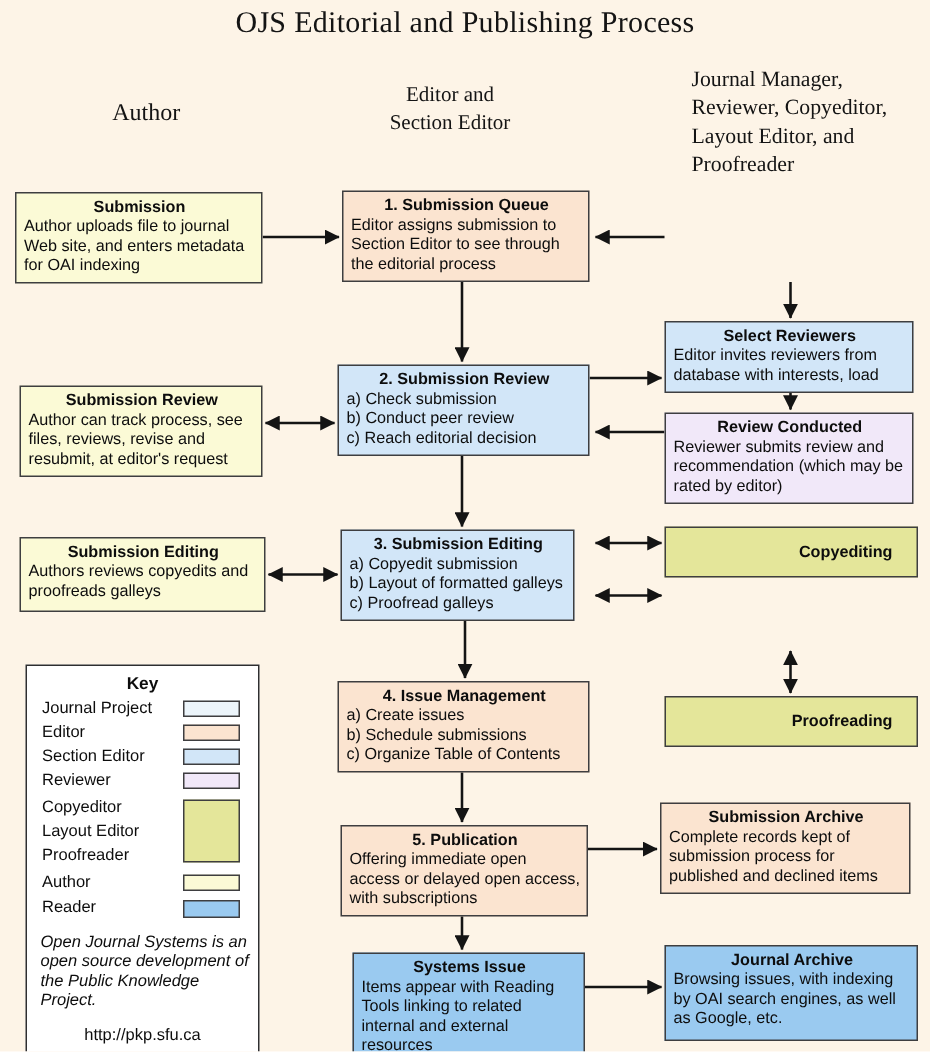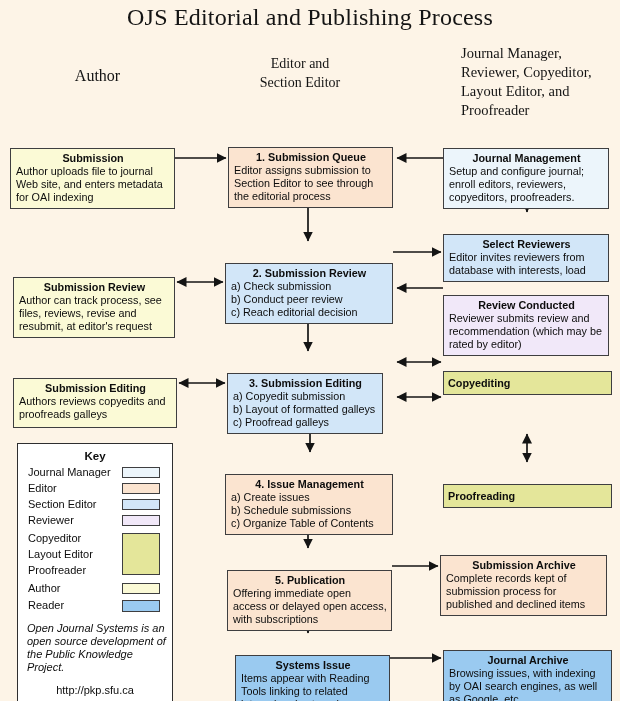--- a/index.html
+++ b/index.html
@@ -4,34 +4,34 @@
 <style>
   html,body{margin:0;padding:0;background:#ffffff;}
   .canvas{
     position:relative;width:620px;height:701px;overflow:hidden;
     background:var(--c-background,#FDF4E7);
     font-family:"Liberation Sans","DejaVu Sans",sans-serif;
     color:#0d0d0d;
   }
   .serif{font-family:"Liberation Serif","DejaVu Serif",serif;}
   .page-title{position:absolute;top:4px;left:0;width:620px;text-align:center;
-    font-size:24px;letter-spacing:.2px;color:#141414;}
+    font-size:20px;letter-spacing:.2px;color:#141414;}
   .col-head{position:absolute;white-space:pre-line;color:#141414;}
   #head-author{left:40px;top:67px;width:115px;text-align:center;font-size:16px;}
   #head-editor{left:225px;top:54px;width:150px;text-align:center;font-size:14px;line-height:19px;}
   #head-others{left:461px;top:44px;width:158px;font-size:14.5px;line-height:19px;}
 
   .arrow-layer{position:absolute;left:0;top:0;width:620px;height:701px;z-index:1;}
   .arrow-layer line{stroke:#141414;stroke-width:1.7;}
 
   .box{position:absolute;z-index:2;border:1.6px solid #3e3e40;box-sizing:border-box;
-    padding:3px 4px 4px 5px;margin-top:20px;}
+    padding:3px 4px 4px 5px;}
   .box .t{font-weight:bold;font-size:10.8px;line-height:13px;text-align:center;}
   .box .b{font-size:10.8px;line-height:13px;white-space:pre-line;text-align:left;}
-  .title-only{display:flex;align-items:center;justify-content:flex-start;padding:4px;}
+  .title-only{display:flex;align-items:center;justify-content:flex-end;padding:16px;}
 
   .c-author{background:var(--c-author,#FBFAD6);}
   .c-editor{background:var(--c-editor,#FBE4D0);}
   .c-jm{background:var(--c-journal-manager,#ECF5FB);}
   .c-se{background:var(--c-section-editor,#D2E6F8);}
   .c-rev{background:var(--c-reviewer,#F1E8F9);}
   .c-khaki{background:var(--c-copyeditor-layout-proofreader,#E4E69A);}
   .c-reader{background:var(--c-reader,#9ACAF0);}
 
   #bx-submission{left:10px;top:128px;width:165px;min-height:57px;}
@@ -105,24 +105,20 @@
   <div class="box c-author" id="bx-submission">
     <div class="t">Submission</div>
     <div class="b">Author uploads file to journal Web site, and enters metadata for OAI indexing</div>
   </div>
 
   <div class="box c-editor" id="bx-queue">
     <div class="t">1. Submission Queue</div>
     <div class="b">Editor assigns submission to Section Editor to see through the editorial process</div>
   </div>
 
-  <div class="box c-jm" id="bx-jm">
-    <div class="t">Journal Management</div>
-    <div class="b">Setup and configure journal; enroll editors, reviewers, copyeditors, proofreaders.</div>
-  </div>
 
   <div class="box c-se" id="bx-select">
     <div class="t">Select Reviewers</div>
     <div class="b">Editor invites reviewers from database with interests, load</div>
   </div>
 
   <div class="box c-rev" id="bx-rc">
     <div class="t">Review Conducted</div>
     <div class="b">Reviewer submits review and recommendation (which may be rated by editor)</div>
   </div>
@@ -183,21 +179,21 @@
   </div>
 
   <div class="box c-reader" id="bx-ja">
     <div class="t">Journal Archive</div>
     <div class="b">Browsing issues, with indexing by OAI search engines, as well as Google, etc.</div>
   </div>
 
   <div id="key-panel">
     <div class="k-title">Key</div>
 
-    <div class="k-label" style="top:22px">Journal Manager</div>
+    <div class="k-label" style="top:22px">Journal Project</div>
     <div class="k-label" style="top:38px">Editor</div>
     <div class="k-label" style="top:54px">Section Editor</div>
     <div class="k-label" style="top:70px">Reviewer</div>
     <div class="k-label" style="top:88px">Copyeditor</div>
     <div class="k-label" style="top:104px">Layout Editor</div>
     <div class="k-label" style="top:120px">Proofreader</div>
     <div class="k-label" style="top:138px">Author</div>
     <div class="k-label" style="top:155px">Reader</div>
 
     <div class="k-swatch c-jm" style="top:23px"></div>

